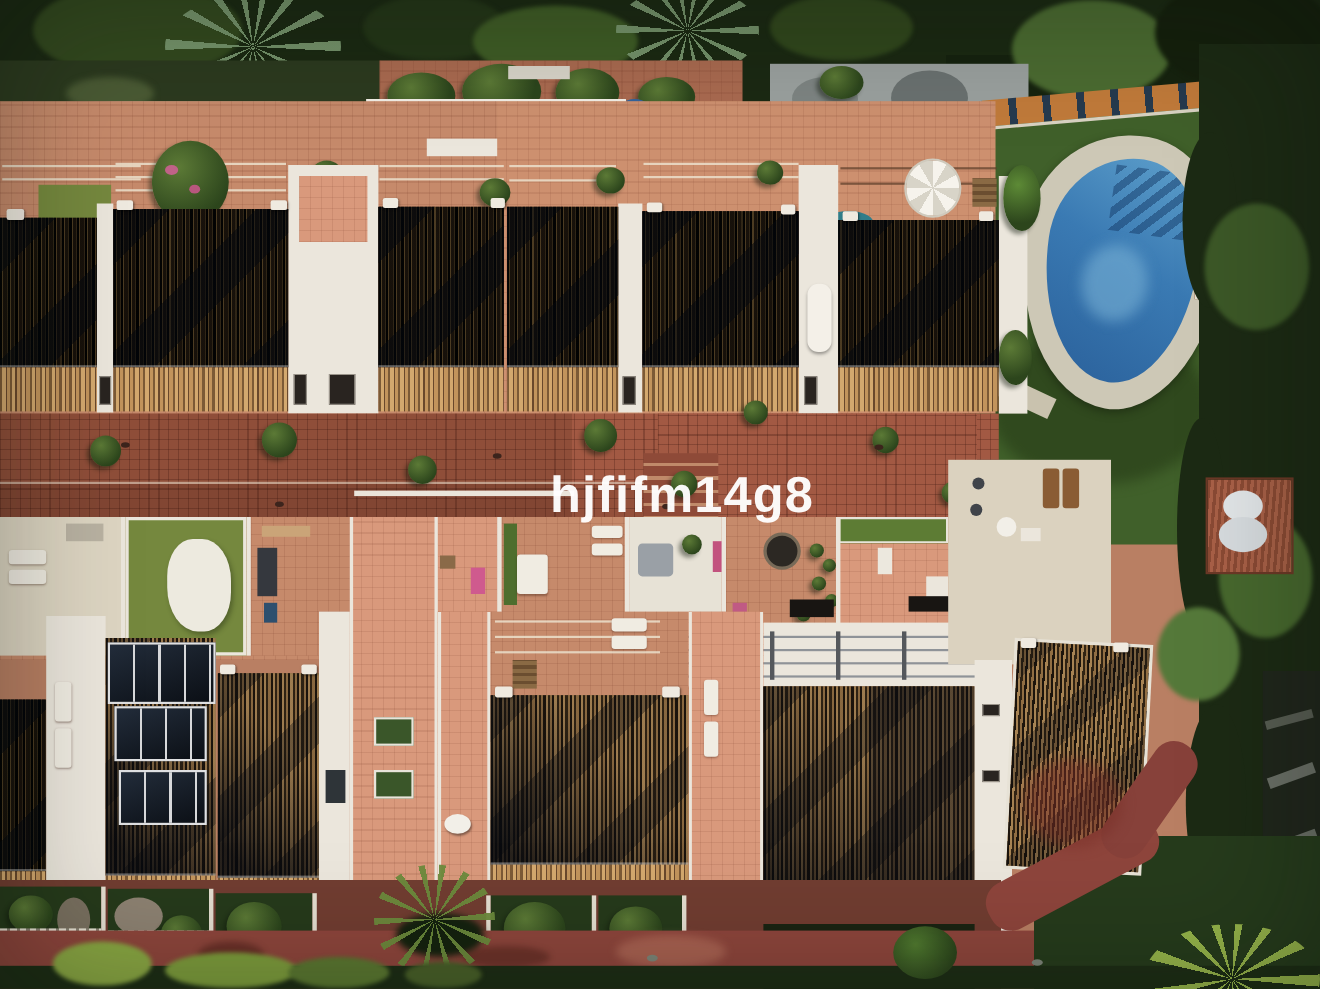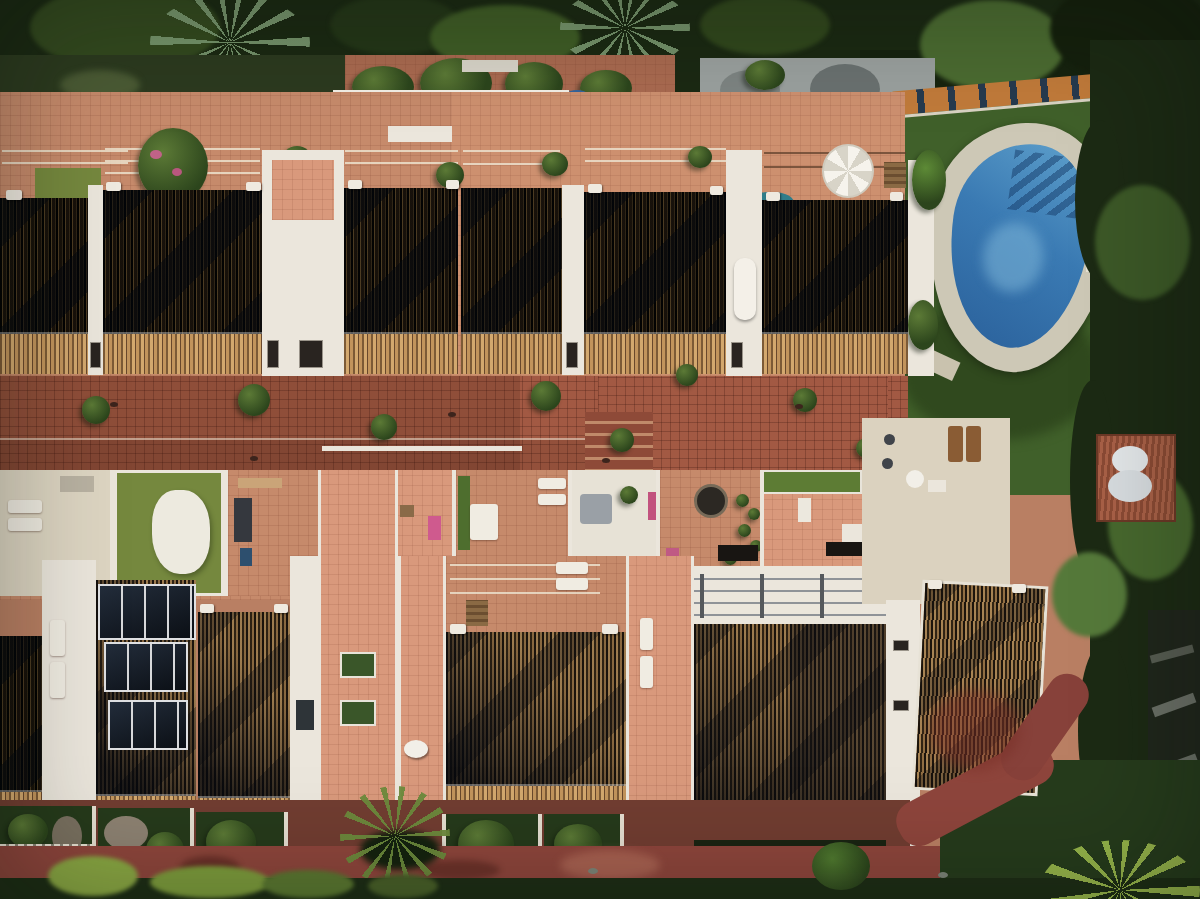--- a/index.html
+++ b/index.html
@@ -420,14 +420,15 @@
   <div class="ab" style="left:0;top:878px;width:1200px;height:21px;background:#1d2d15"></div>
   <div class="ab blob" style="left:48px;top:856px;width:90px;height:40px;background:#8aa743;filter:blur(2px)"></div>
   <div class="ab blob" style="left:150px;top:866px;width:120px;height:32px;background:#7d9c3c;filter:blur(2px)"></div>
   <div class="ab blob" style="left:262px;top:870px;width:92px;height:28px;background:#5a7730;filter:blur(2px)"></div>
   <div class="ab blob" style="left:368px;top:874px;width:70px;height:24px;background:#485f28;filter:blur(2px)"></div>
   <div class="ab blob" style="left:812px;top:842px;width:58px;height:48px;background:radial-gradient(circle at 35% 35%,#517a30,#2c451c 75%)"></div>
   <div class="ab pm2" style="left:1040px;top:840px;width:160px;height:100px"></div>
   <div class="ab blob" style="left:588px;top:868px;width:10px;height:6px;background:#7d8478"></div>
   <div class="ab blob" style="left:938px;top:872px;width:10px;height:6px;background:#7d8478"></div>
 
+  <div class="ab wm" style="left:500px;top:422px">hjfifm14g8</div>
   <div class="ab vig"></div>
 </div>
 
 </body></html>

